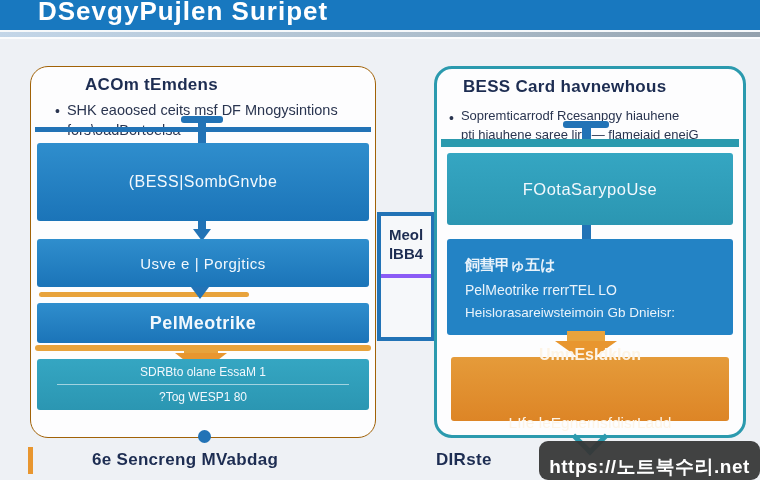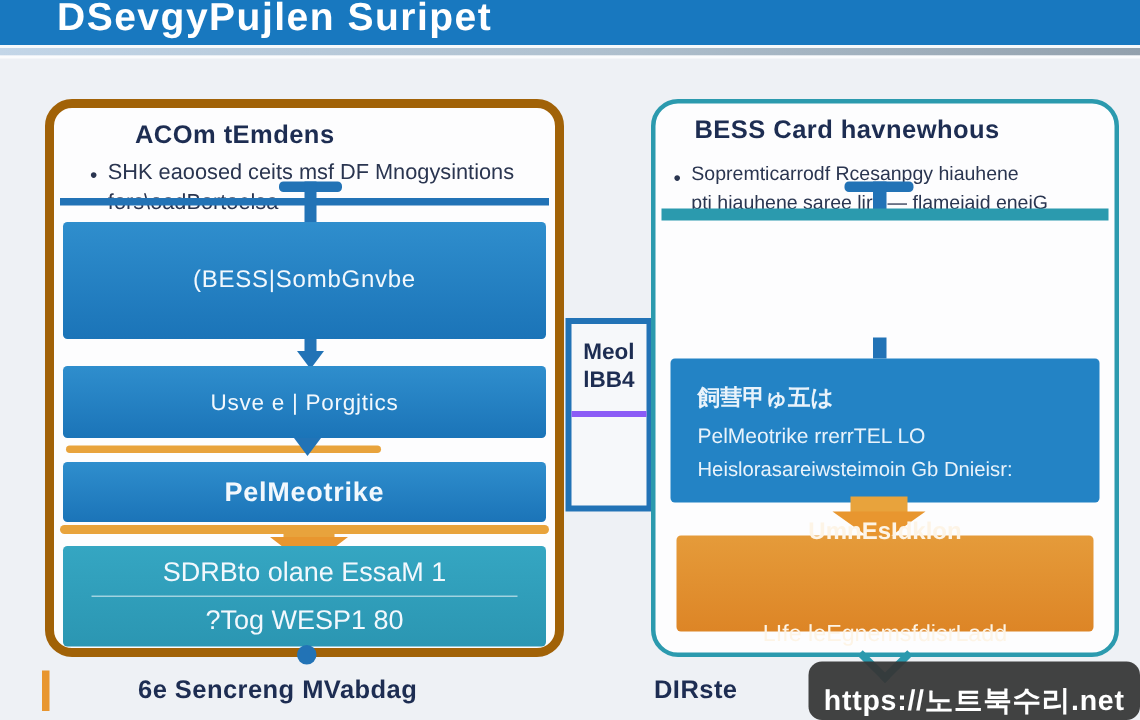--- a/index.html
+++ b/index.html
@@ -9,21 +9,21 @@
 
   
   .topbar { position:absolute; left:0; top:0; width:760px; height:30px; background:#1878bf; overflow:hidden; }
   .topbar h1 { color:#ffffff; font-size:26px; font-weight:bold; letter-spacing:1px; padding-left:38px; margin-top:-6px; line-height:34px; }
   .stripe { position:absolute; left:0; top:30px; width:760px; height:9px;
             background:linear-gradient(90deg,#c3d6e8 0%,#aebfcd 55%,#93a1ad 100%);
             border-top:2px solid #f6f9fb; border-bottom:2px solid #fbfcfd; }
 
   
   .panel { position:absolute; top:66px; height:372px; background:#fdfdfe; border-radius:18px; }
-  .panel.left  { left:30px;  width:346px; border:6px solid #a16207; }
+  .panel.left  { left:30px;  width:346px; border:1px solid #a16207; }
   .panel.right { left:434px; width:312px; border:3px solid #2b9aae; }
   .panel h2 { position:absolute; font-size:17px; font-weight:bold; color:#1d2d52; letter-spacing:0.3px; }
   .panel.left h2 { top:8px; left:54px; }
   .panel.right h2 { top:8px; left:26px; }
 
   .bullet { position:absolute; display:flex; gap:7px; color:#2a3550; }
   .panel.left .bullet { top:34px; left:24px; font-size:14.5px; line-height:1.35; }
   .panel.right .bullet { top:38px; left:12px; font-size:13px; line-height:1.45; }
   .bullet .mark { font-size:14px; margin-top:1px; color:#2a3550; }
 
@@ -37,21 +37,21 @@
 
   
   .fbox { position:absolute; left:6px; right:6px; border-radius:3px; display:flex; flex-direction:column; align-items:center; justify-content:center; color:#f2f8fd; text-align:center; }
   .fbox.blue { background:linear-gradient(180deg,#2f8ecd 0%,#1b74b8 100%); }
   .fbox.teal { background:linear-gradient(180deg,#35a6c2 0%,#2b96b2 100%); }
   .fbox.orange { background:linear-gradient(180deg,#e59b3a 0%,#dd8526 100%); color:#fdf4e6; }
 
   .lp-box1 { top:76px;  height:78px; font-size:16px; letter-spacing:0.5px; }
   .lp-box2 { top:172px; height:48px; font-size:15px; letter-spacing:0.5px; }
   .lp-box3 { top:236px; height:40px; font-size:18px; font-weight:bold; letter-spacing:0.5px; }
-  .lp-box4 { top:292px; height:67px; font-size:18px; }
+  .lp-box4 { top:292px; height:51px; font-size:12px; }
   .lp-box4 .l1 { padding-bottom:5px; border-bottom:1px solid rgba(255,255,255,0.55); margin-bottom:5px; width:88%; }
 
   .rp-box1 { top:84px; left:10px; right:10px; height:72px; font-size:16.5px; letter-spacing:0.5px; }
   .rp-box2 { top:170px; left:10px; right:10px; height:96px; background:#2383c5; color:#e9f3fb; align-items:flex-start; padding:10px 12px 8px 18px; text-align:left; border-radius:3px; }
   .rp-box2 .l1 { font-weight:bold; font-size:15px; margin-bottom:7px; }
   .rp-box2 .l2 { font-size:14px; margin-bottom:7px; }
   .rp-box2 .l3 { font-size:13.5px; }
   .rp-box3 { top:288px; left:14px; right:14px; height:64px;gap:46px; }
   .rp-box3 .l1 { font-weight:bold; font-size:16px; margin-bottom:4px; }
   .rp-box3 .l2 { font-size:15.5px; }
@@ -142,20 +142,23 @@
         <div>Sopremticarrodf Rcesanpgy hiauhene</div>
         <div>pti hiauhene saree liry — flameiaid eneiG</div>
       </div>
     </div>
 
     <div class="abs blue-fill" style="left:126px; top:52px; width:46px; height:7px; border-radius:3px;"></div>
     <div class="abs blue-fill" style="left:145px; top:52px; width:9px; height:22px;"></div>
 
     <div class="abs teal-fill" style="left:4px; right:4px; top:70px; height:8px;"></div>
 
+    <div class="fbox teal rp-box1">
+      <span>FOotaSarypoUse</span>
+    </div>
 
     <div class="abs blue-fill" style="left:145px; top:156px; width:9px; height:14px;"></div>
 
     <div class="fbox rp-box2">
       <span class="l1">飼彗甲ゅ五は</span>
       <span class="l2">PelMeotrike rrerrTEL LO</span>
       <span class="l3">Heislorasareiwsteimoin Gb Dnieisr:</span>
     </div>
 
     <div class="abs orange-fill" style="left:130px; top:262px; width:38px; height:12px;"></div>

